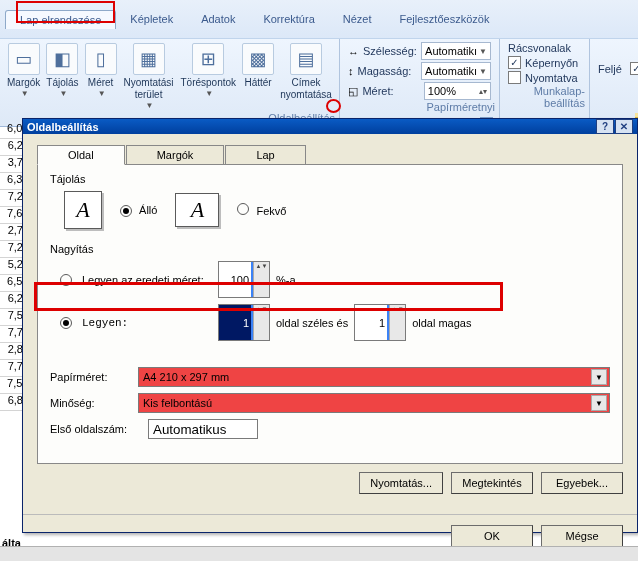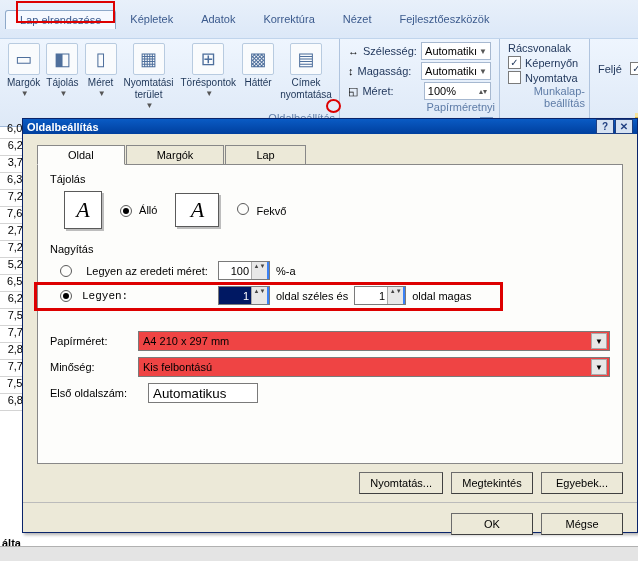--- a/index.html
+++ b/index.html
@@ -251,25 +251,26 @@
   .radio { width:12px; height:12px; border:1px solid #5a5a5a; border-radius:50%; display:inline-flex; align-items:center; justify-content:center; margin-right:4px; }
   .radio.checked::after { content:""; width:6px; height:6px; background:#000; border-radius:50%; }
   .scale-group { margin-top: 4px; }
   .scale-line {
     display: flex;
     align-items: center;
     gap: 6px;
     margin: 6px 0 6px 10px;
   }
   .spinner {
-    width: 52px; height: 19px;
+    width: 52px; height: 37px;
     border: 1px solid #7a7a7a;
     background: #3b82f6;
     display: flex;
     align-items: stretch;
+    justify-content: space-between;
   }
   .spinner input { border:none; width:32px; font-size:11px; padding:0 2px; text-align:right; }
   .spinner .spin-arrows { width:16px; border-left:1px solid #aaa; background:#e8e8e8; display:flex; flex-direction:column; font-size:6px; line-height:8px; align-items:center; color:#444; cursor:pointer; }
   .dark-spinner input { background:#001863; color:#fff; }
   .red-box {
     position: absolute;
     border: 3px solid #dd0000;
     left: 34px;
     top: 282px;
     width: 469px;
@@ -303,20 +304,21 @@
     border-right-color:#404040;
     border-bottom-color:#404040;
     font-size: 11px;
     cursor: pointer;
     padding: 0 10px;
   }
   .bottom-buttons {
     display:flex; justify-content:flex-end; gap:8px;
     padding: 10px 14px;
     border-top: 1px solid #bbb;
+    margin-top: 12px;
   }
 
   .sheet-edge-right {
     position: absolute;
     right: 0;
     top: 113px;
     width: 3px;
     height: 310px;
     background: repeating-linear-gradient(#f8e49d, #f8e49d 4px, #d8b640 4px, #d8b640 6px);
   }
@@ -508,21 +510,21 @@
         <div class="orient-icon land">A</div>
         <label>
           <span class="radio"></span>
           <span>Fekvő</span>
         </label>
       </div>
       <div class="grp-label">Nagyítás</div>
       <div class="scale-group">
         <div class="scale-line">
           <span class="radio"></span>
-          <span style="width:130px;text-align:center;">Legyen az eredeti méret:</span>
+          <span style="width:130px;">Legyen az eredeti méret:</span>
           <div class="spinner">
             <input value="100" style="">
             <div class="spin-arrows">▲▼</div>
           </div>
           <span>%-a</span>
         </div>
         <div class="scale-line">
           <span class="radio checked"></span>
           <span style="width:130px;font-family:Liberation Mono, monospace;">Legyen:</span>
           <div class="spinner dark-spinner">

